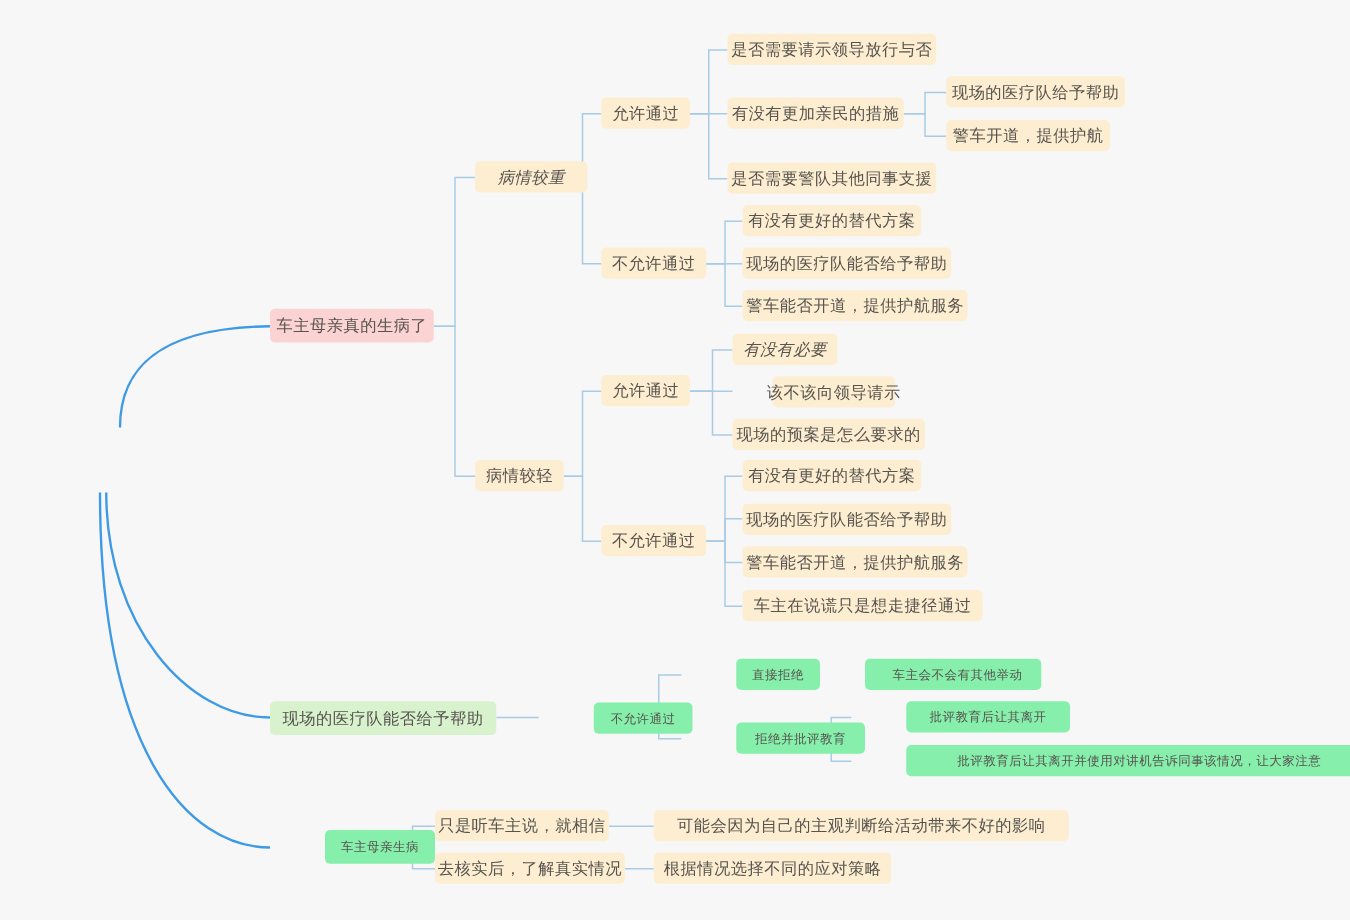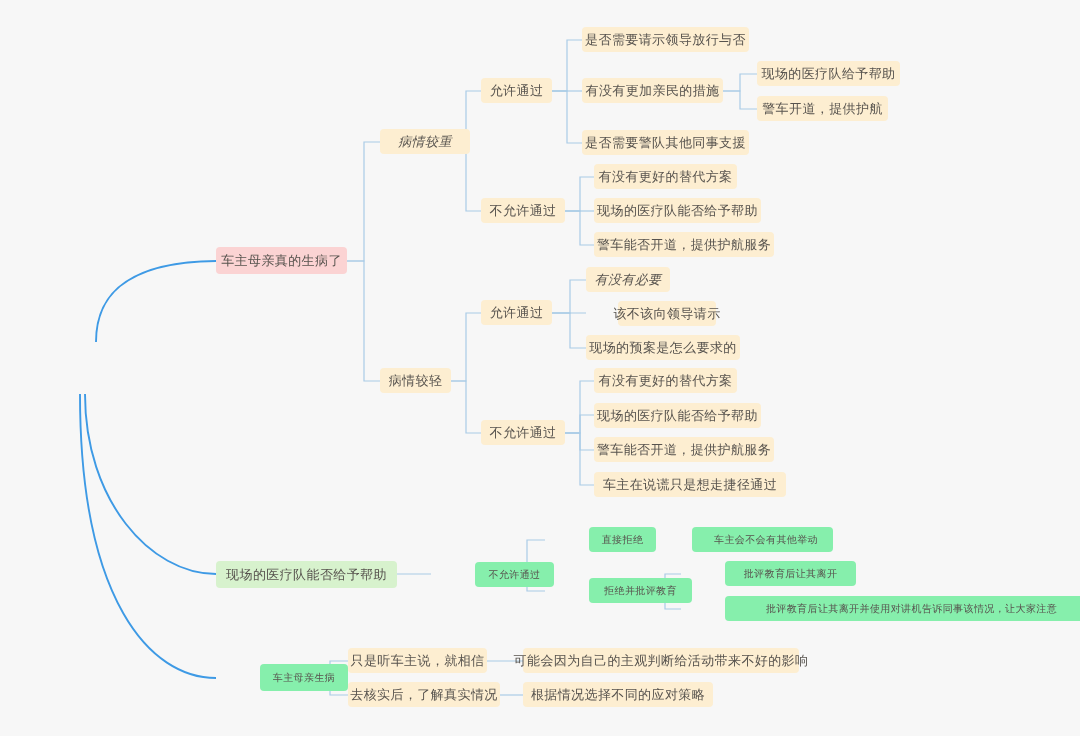--- a/index.html
+++ b/index.html
@@ -178,21 +178,21 @@
       </div>
       <div class="node n-purple" style="left: 681px; top: 596px; width: 373px; height: 25px;">
         <span>批评教育后让其离开并使用对讲机告诉同事该情况，让大家注意</span>
       </div>
       <div class="node n-purple" style="left: 216px; top: 664px; width: 88px; height: 27px;">
         <span>车主母亲生病</span>
       </div>
       <div class="node n-yellow" style="left: 348px; top: 648px; width: 139px; height: 25px;">
         <span>只是听车主说，就相信</span>
       </div>
-      <div class="node n-yellow" style="left: 523px; top: 648px; width: 276px; height: 25px;">
+      <div class="node n-yellow" style="left: 523px; top: 648px; width: 332px; height: 25px;">
         <span>可能会因为自己的主观判断给活动带来不好的影响</span>
       </div>
       <div class="node n-yellow" style="left: 348px; top: 682px; width: 152px; height: 25px;">
         <span>去核实后，了解真实情况</span>
       </div>
       <div class="node n-yellow" style="left: 523px; top: 682px; width: 190px; height: 25px;">
         <span>根据情况选择不同的应对策略</span>
       </div>
     </div>
 </div>

